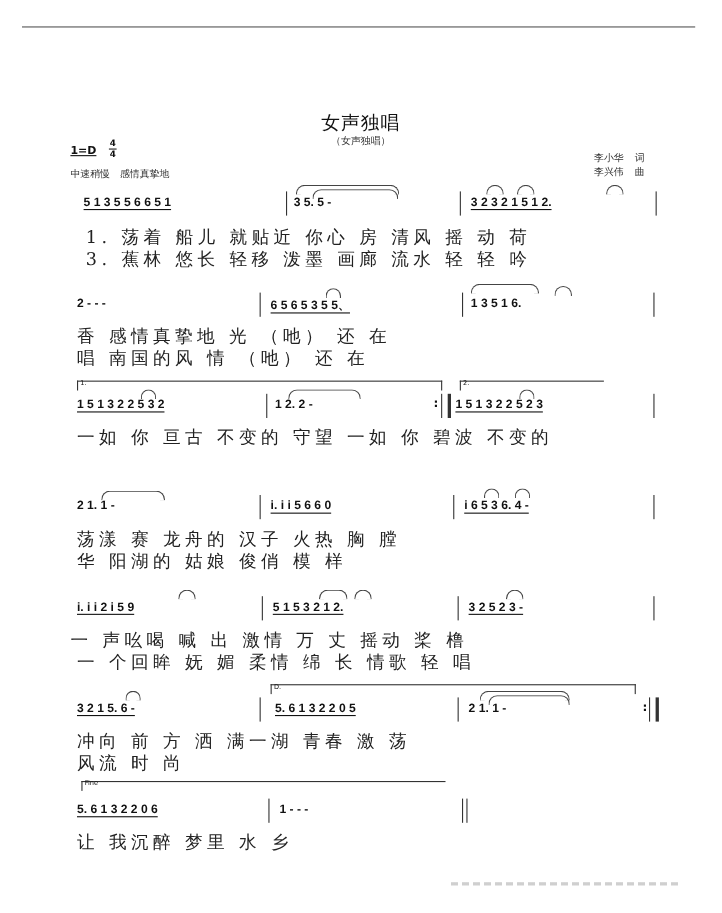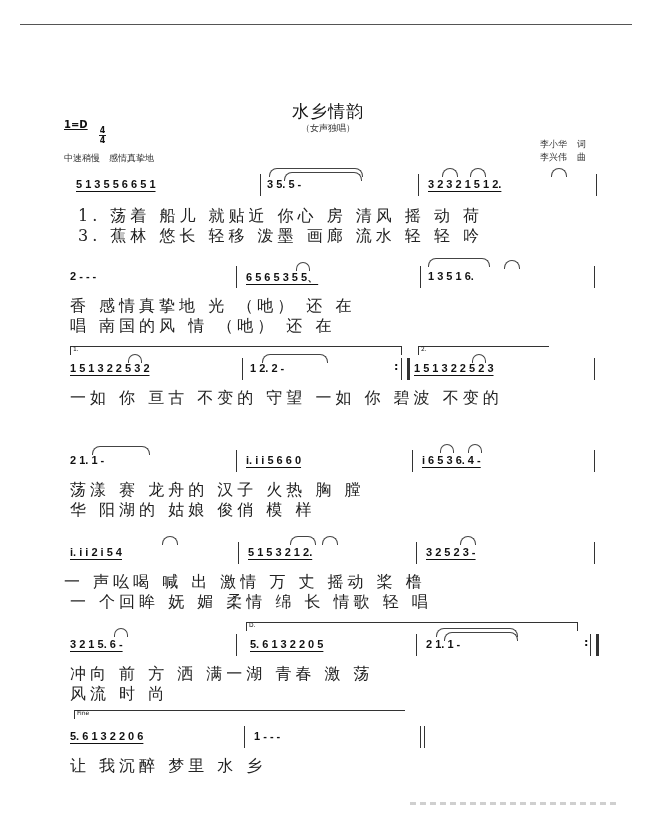--- a/index.html
+++ b/index.html
@@ -3,21 +3,21 @@
 <meta charset="utf-8">
 <style>
   html, body { margin: 0; padding: 0; background: #ffffff; }
   body { width: 656px; height: 830px; position: relative; overflow: hidden;
          font-family: "DejaVu Sans", "Liberation Sans", sans-serif; color: #111; }
   .topline { position: absolute; left: 20px; top: 24px; width: 612px; height: 1px; background: #555; }
   .title { position: absolute; left: 0; width: 656px; top: 100px; text-align: center;
            font-family: "DejaVu Serif", serif; font-size: 17px; letter-spacing: 1px; }
   .subtitle { position: absolute; left: 0; width: 656px; top: 122px; text-align: center;
               font-family: "DejaVu Serif", serif; font-size: 9px; color: #333; }
-  .key { position: absolute; left: 64px; top: 119px; font-size: 10px; font-weight: bold; text-decoration: underline; }
+  .key { position: absolute; left: 64px; top: 132px; font-size: 10px; font-weight: bold; text-decoration: underline; }
   .timesig { position: absolute; left: 99px; top: 126px; font-size: 8px; font-weight: bold; line-height: 9px; text-align: center; }
   .timesig .bar { border-top: 1px solid #222; width: 7px; }
   .tempo { position: absolute; left: 64px; top: 152px; font-size: 9px; color: #333; }
   .credits { position: absolute; left: 540px; top: 138px; font-size: 9px; color: #333; line-height: 13px; }
   .credits span.role { margin-left: 10px; }
 
   .row { position: absolute; left: 64px; width: 540px; }
   .notes { position: absolute; top: 0; height: 20px; font-size: 11px; font-weight: bold;
            font-family: "Liberation Sans", sans-serif; white-space: nowrap; }
   .barline { position: absolute; width: 1px; background: #333; height: 22px; top: -4px; }
@@ -30,21 +30,21 @@
   .volta span { position: absolute; left: 2px; top: -2px; font-size: 6px; }
   .slur { position: absolute; height: 8px; border: 1.5px solid #444; border-bottom: none; border-radius: 8px 8px 0 0; }
   .footer-mark { position: absolute; left: 410px; top: 802px; width: 210px; height: 3px;
                  background: repeating-linear-gradient(90deg, #bbb 0 6px, transparent 6px 10px); opacity: .7; }
 </style>
 </head>
 <body>
 
 <div class="topline"></div>
 
-<div class="title">水乡情韵</div>
+<div class="title">女声独唱</div>
 <div class="subtitle">（女声独唱）</div>
 
 <div class="key">1=D</div>
 <div class="timesig">
   <div>4</div>
   <div class="bar"></div>
   <div>4</div>
 </div>
 <div class="tempo">中速稍慢　感情真挚地</div>
 
@@ -116,21 +116,21 @@
   <div class="slur" style="left:376px; top:-10px; width:12px;"></div>
   <div class="slur" style="left:404px; top:-10px; width:12px;"></div>
   <div class="notes ul" style="left:358px;">i 6 5 3 6.  4   -</div>
   <div class="barline" style="left:530px;"></div>
   <div class="lyric" style="left:6px; top:26px;">荡漾                  赛  龙舟的 汉子        火热  胸    膛</div>
   <div class="lyric" style="left:6px; top:46px;">                      华  阳湖的 姑娘        俊俏  模    样</div>
 </div>
 
 <div class="row" style="top:546px;">
   <div class="slur" style="left:98px; top:-10px; width:14px;"></div>
-  <div class="notes ul" style="left:6px;">i. i i 2  i 5   4</div>
+  <div class="notes ul" style="left:6px;">i. i i 2  i 5   9</div>
   <div class="barline" style="left:174px;"></div>
   <div class="slur" style="left:226px; top:-10px; width:24px;"></div>
   <div class="slur" style="left:258px; top:-10px; width:14px;"></div>
   <div class="notes ul" style="left:184px;">5 1  5 3 2 1  2.</div>
   <div class="barline" style="left:352px;"></div>
   <div class="slur" style="left:396px; top:-10px; width:14px;"></div>
   <div class="notes ul" style="left:362px;">3 2  5 2   3   -</div>
   <div class="barline" style="left:530px;"></div>
   <div class="lyric" style="left:0; top:26px;">一  声吆喝  喊    出    激情 万   丈          摇动 桨   橹</div>
   <div class="lyric" style="left:6px; top:46px;">一  个回眸  妩    媚    柔情 绵   长          情歌 轻   唱</div>

